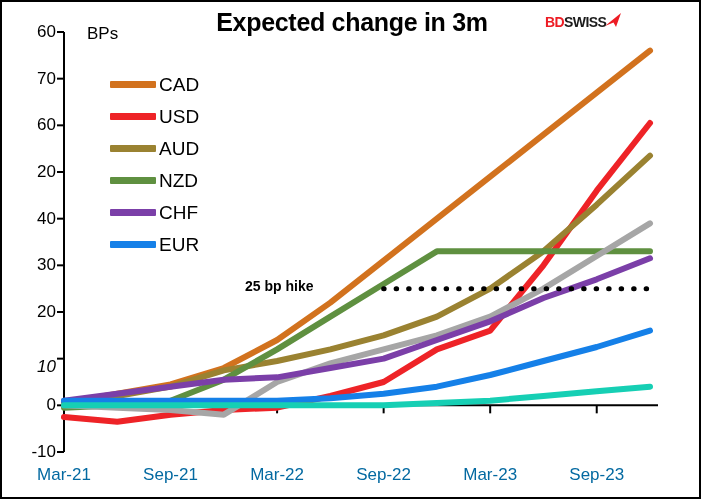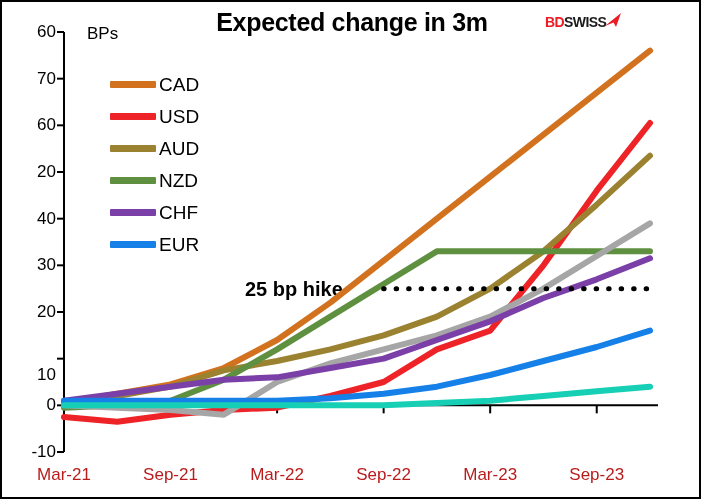--- a/index.html
+++ b/index.html
@@ -55,21 +55,21 @@
     font-size:17px;
     color:#000;
     text-align:right;
     white-space:nowrap;
     transform:translateY(-50%);
   }
   .ylab-wrap{position:absolute;left:8px;width:46px;}
   .axis-label-x{
     position:absolute;
     font-size:17px;
-    color:#b91c1c;
+    color:#0369a1;
     text-align:center;
     white-space:nowrap;
     transform:translateX(-50%);
   }
   #bps-label{
     position:absolute;
     left:85px; top:22px;
     font-size:17px;
     color:#000;
   }
@@ -90,21 +90,21 @@
   }
   .legend-text{
     font-size:19px;
     color:#000;
     line-height:1;
   }
   
   #hike-label{
     position:absolute;
     left:243px; top:276px;
-    font-size:20px;
+    font-size:14px;
     font-weight:bold;
     color:#000;
     white-space:nowrap;
   }
 </style>
 </head>
 <body>
 
 <div id="frame">
 
@@ -184,21 +184,21 @@
     </svg>
 
   <div id="ylabels">
       <div class="ylab-wrap" style="top: 450px;">
         <span class="axis-label-y" style="top: 0px;">-10</span>
       </div>
       <div class="ylab-wrap" style="top: 403.333px;">
         <span class="axis-label-y" style="top: 0px;">0</span>
       </div>
       <div class="ylab-wrap" style="top: 356.667px;">
-        <span class="axis-label-y" style="top: 16px;">10</span>
+        <span class="axis-label-y" style="top: 8px; font-style: italic;">10</span>
       </div>
       <div class="ylab-wrap" style="top: 310px;">
         <span class="axis-label-y" style="top: 0px;">20</span>
       </div>
       <div class="ylab-wrap" style="top: 263.333px;">
         <span class="axis-label-y" style="top: 0px;">30</span>
       </div>
       <div class="ylab-wrap" style="top: 216.667px;">
         <span class="axis-label-y" style="top: 0px;">40</span>
       </div>

